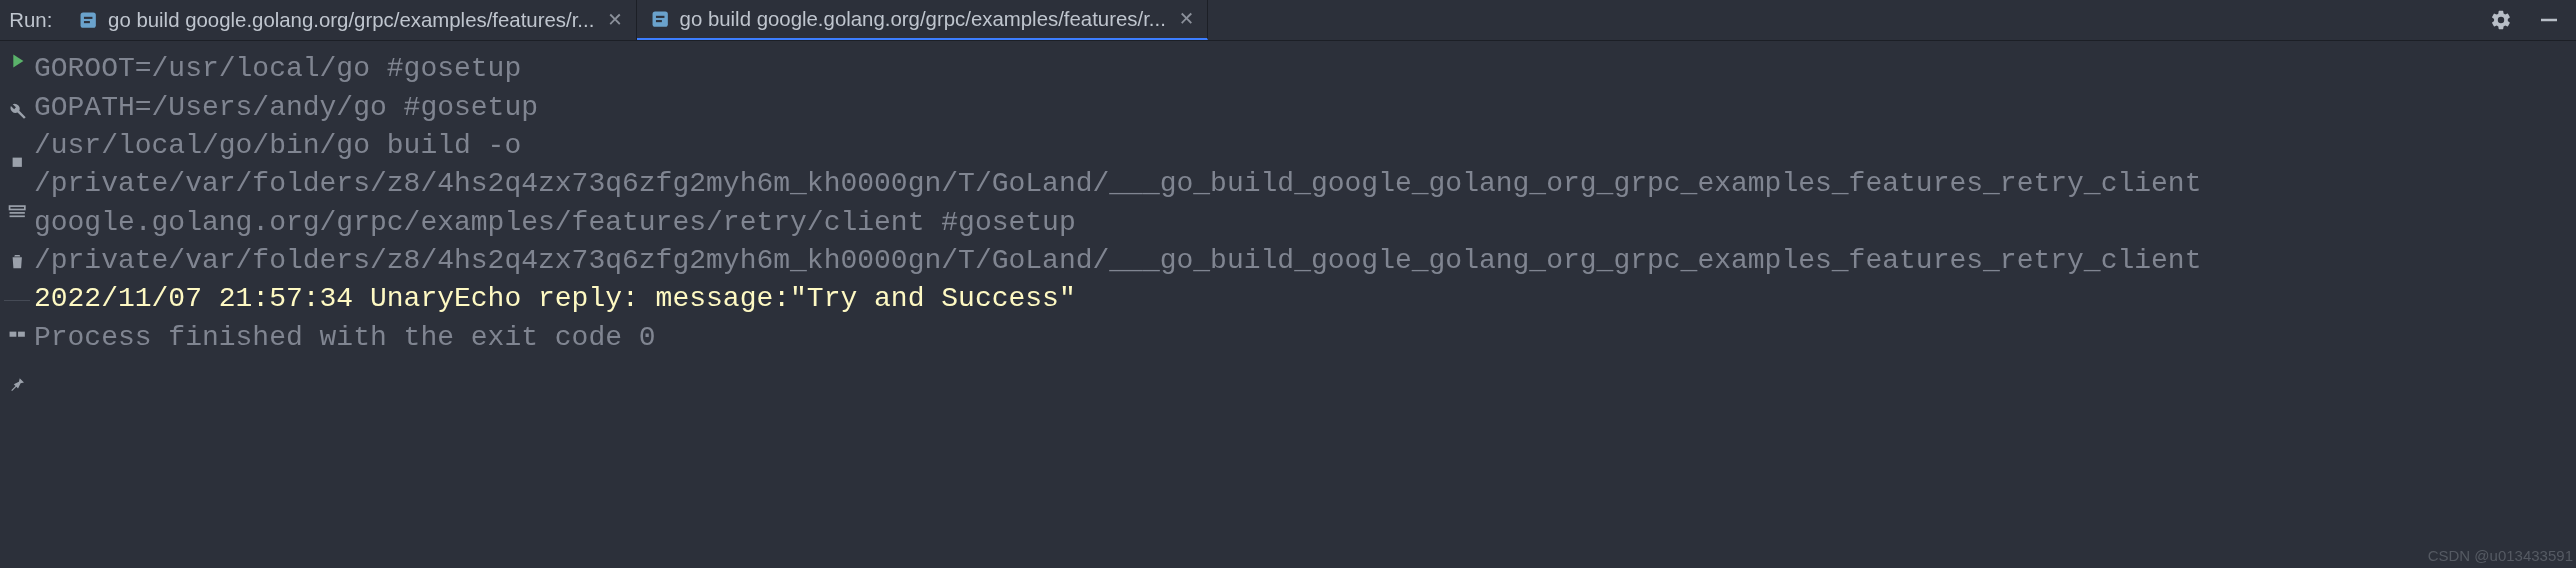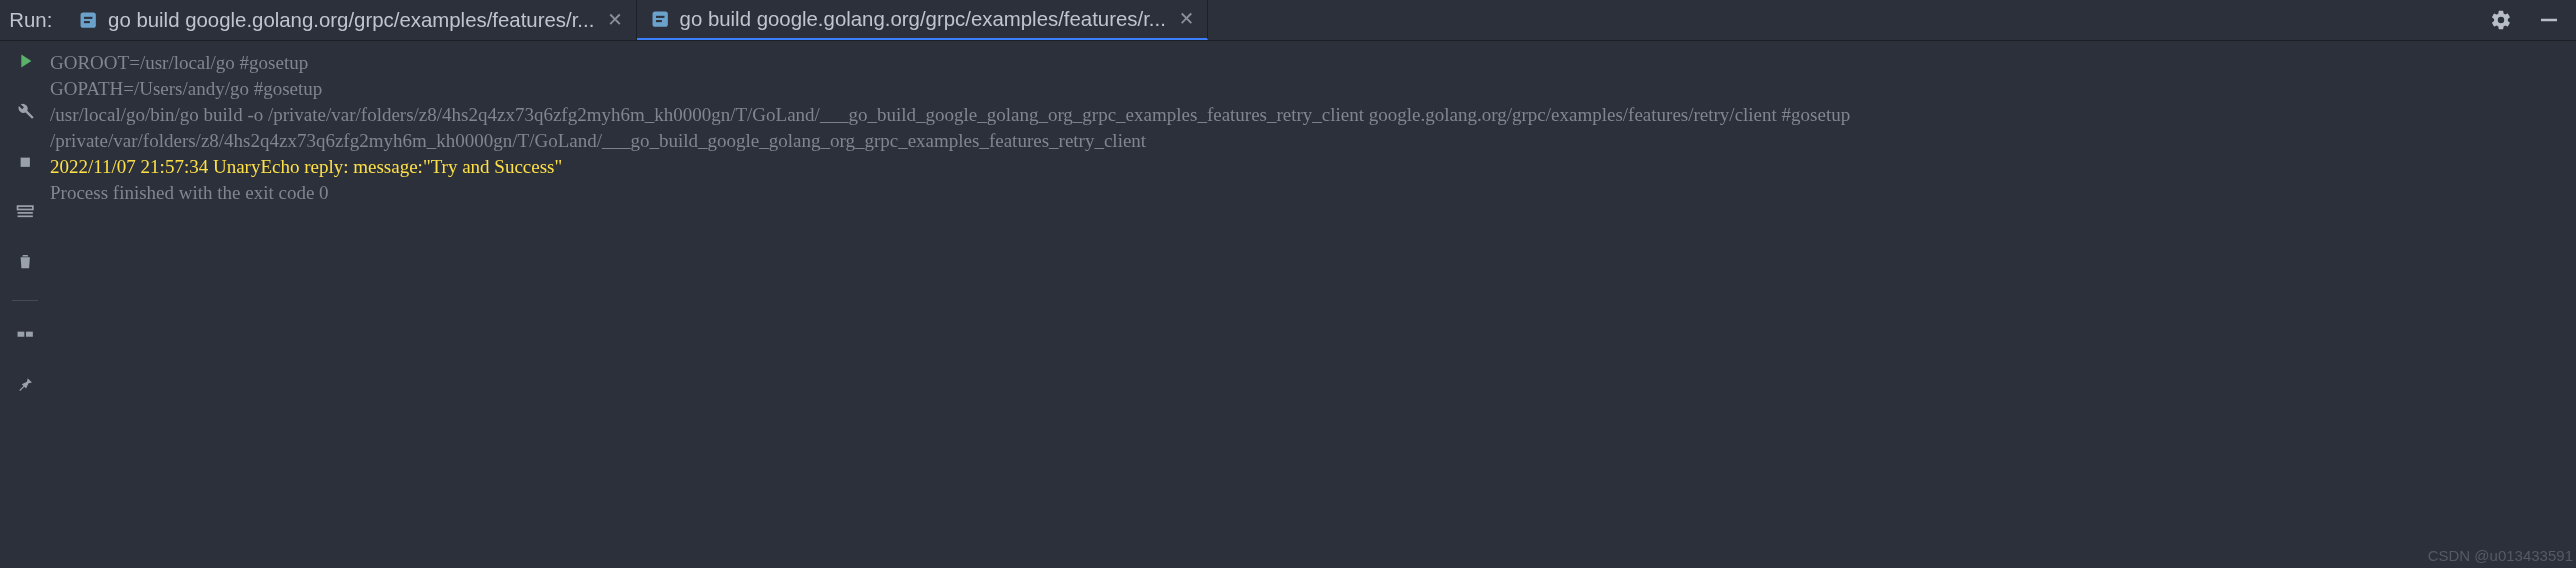--- a/index.html
+++ b/index.html
@@ -81,30 +81,30 @@
     width: 31px; height: 28px;
     display:flex; align-items:center; justify-content:center;
     color:#9ba1ab;
     cursor:pointer;
   }
   .gutter .btn.green { color:#5ab26a; }
 
   .console {
     flex:1 1 auto;
     padding: 9.3px 11px 0 0;
-    font-family: Liberation Serif, serif;
-    font-size: 19px;
+    font-family: Liberation Mono, monospace;
+    font-size: 28px;
     line-height: 1.37;
     white-space: pre-wrap;
     word-break: break-word;
     color:#808591;
     overflow:hidden;
   }
   .console .dim { color:#808591; }
-  .console .bright { color:#fde047; }
+  .console .bright { color:#fef9c3; }
 
   .watermark {
     position:absolute;
     right:3px; bottom:3.7px;
     font-size:15px;
     color:#555a63;
     font-family: sans-serif;
   }
 </style>
 </head>

